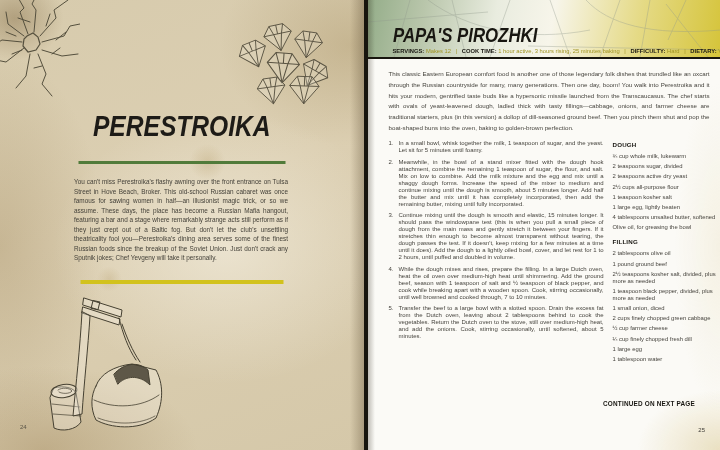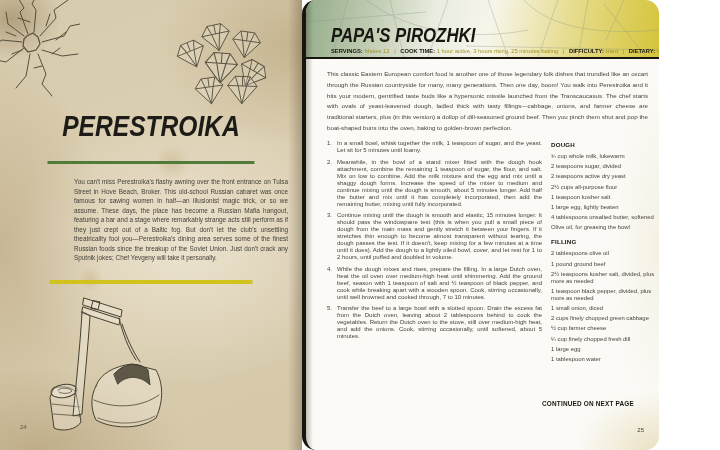--- a/index.html
+++ b/index.html
@@ -6,21 +6,21 @@
   html,body { width:720px; height:450px; }
   body {
     font-family:"Liberation Sans", sans-serif;
     overflow:hidden;
     background:#fff;
   }
   .spread { display:flex; width:720px; height:450px; }
 
   
   .page-left {
-    position:relative; width:302px; height:450px; overflow:hidden;
+    position:relative; width:364px; height:450px; overflow:hidden;
     background:
       radial-gradient(ellipse 70px 60px at 4% 4%, rgba(120,95,55,0.40), transparent 70%),
       radial-gradient(ellipse 180px 140px at 96% 10%, rgba(165,142,95,0.38), transparent 72%),
       radial-gradient(ellipse 220px 120px at 12% 100%, rgba(158,132,88,0.42), transparent 70%),
       radial-gradient(ellipse 140px 260px at 0% 55%, rgba(150,125,80,0.30), transparent 75%),
       radial-gradient(circle 26px at 57% 36%, rgba(185,162,112,0.35), transparent 70%),
       radial-gradient(circle 18px at 30% 62%, rgba(185,162,112,0.30), transparent 70%),
       radial-gradient(ellipse 240px 190px at 62% 55%, rgba(248,244,232,0.55), transparent 72%),
       linear-gradient(160deg,#d7cbad 0%,#dccfb2 45%,#d5c8a9 100%);
   }
@@ -54,21 +54,20 @@
   }
 
   
   .page-right {
     position:relative; width:357px; height:450px; overflow:hidden;
     border-left:4px solid #17150e;
     background:
       radial-gradient(ellipse 110px 80px at 100% 100%, rgba(208,185,115,0.40), transparent 75%),
       radial-gradient(ellipse 60px 220px at 100% 55%, rgba(222,208,160,0.22), transparent 75%),
       #fbfaf6;
-    border-radius: 14px;
   }
   .page-right::before { 
     content:""; position:absolute; top:0; left:0; width:7px; height:100%;
     background:linear-gradient(to right, rgba(40,34,20,0.28), transparent); z-index:5;
   }
   .recipe-header {
     position:absolute; top:0; left:0; width:100%; height:59px;
     background:linear-gradient(100deg,#94ad89 0%,#b9c6ab 16%,#e9ecdf 36%,#f7f5ea 52%,#e5da86 76%,#d5c43a 100%);
     border-bottom:2px solid #17150e;
   }

